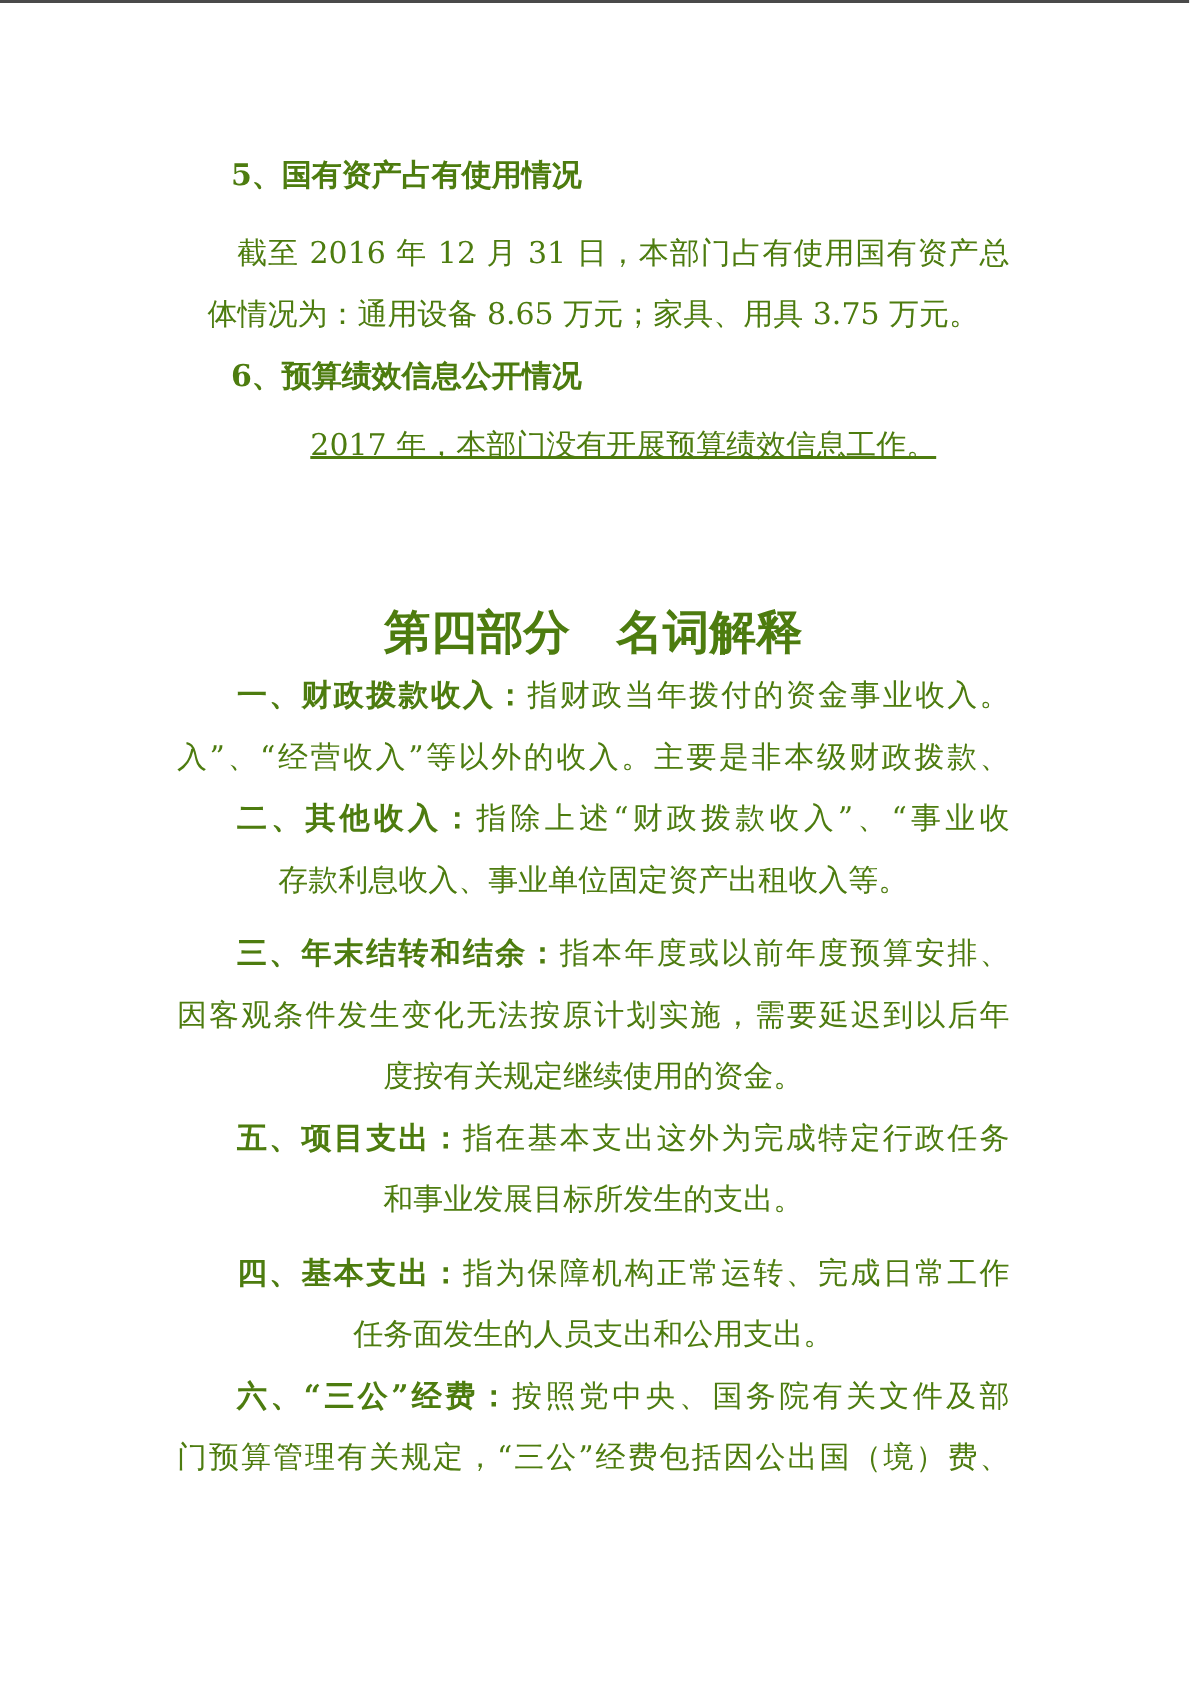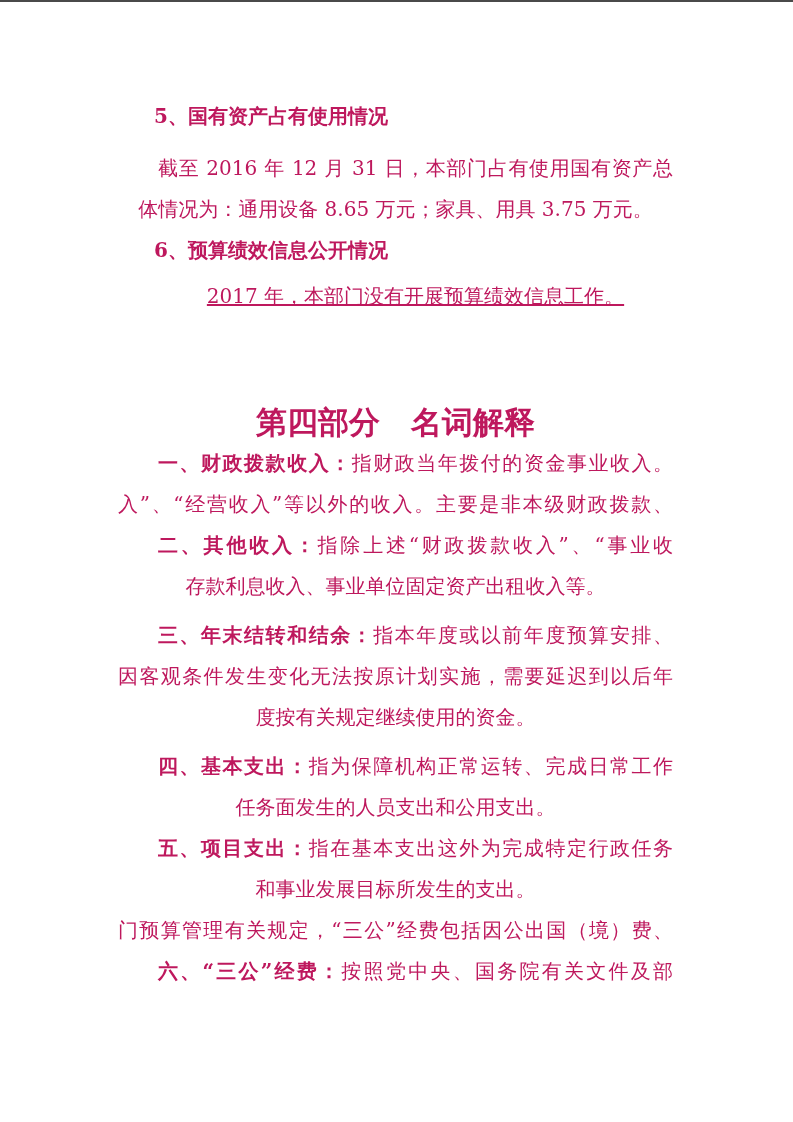--- a/index.html
+++ b/index.html
@@ -7,21 +7,21 @@
     padding: 0;
     background: #ffffff;
   }
   .page {
     position: relative;
     width: 793px;
     height: 1122px;
     background: #ffffff;
     overflow: hidden;
     font-family: "DejaVu Serif", "Liberation Serif", serif;
-    color: #be185d;
+    color: #4d7c0f;
   }
   .top-line {
     position: absolute;
     top: 0;
     left: 0;
     width: 793px;
     height: 2px;
     background: #4a4a4a;
   }
   .content {
@@ -92,29 +92,29 @@
       <div class="line ind j"><span class="b">二、其他收入：</span><span>指除上述“财政拨款收入”、“事业收</span></div>
       <div class="line">存款利息收入、事业单位固定资产出租收入等。</div>
     </div>
 
     <div class="def mt-8">
       <div class="line ind j"><span class="b">三、年末结转和结余：</span><span>指本年度或以前年度预算安排、</span></div>
       <div class="line j">因客观条件发生变化无法按原计划实施，需要延迟到以后年</div>
       <div class="line">度按有关规定继续使用的资金。</div>
     </div>
 
+    <div class="def">
+      <div class="line ind j"><span class="b">五、项目支出：</span><span>指在基本支出这外为完成特定行政任务</span></div>
+      <div class="line">和事业发展目标所发生的支出。</div>
+    </div>
+
     <div class="def mt-8">
       <div class="line ind j"><span class="b">四、基本支出：</span><span>指为保障机构正常运转、完成日常工作</span></div>
       <div class="line">任务面发生的人员支出和公用支出。</div>
     </div>
 
     <div class="def">
-      <div class="line ind j"><span class="b">五、项目支出：</span><span>指在基本支出这外为完成特定行政任务</span></div>
-      <div class="line">和事业发展目标所发生的支出。</div>
-    </div>
-
-    <div class="def">
+      <div class="line ind j"><span class="b">六、“三公”经费：</span><span>按照党中央、国务院有关文件及部</span></div>
       <div class="line j">门预算管理有关规定，“三公”经费包括因公出国（境）费、</div>
-      <div class="line ind j"><span class="b">六、“三公”经费：</span><span>按照党中央、国务院有关文件及部</span></div>
     </div>
 
   </div>
 </div>
 
 </body></html>

